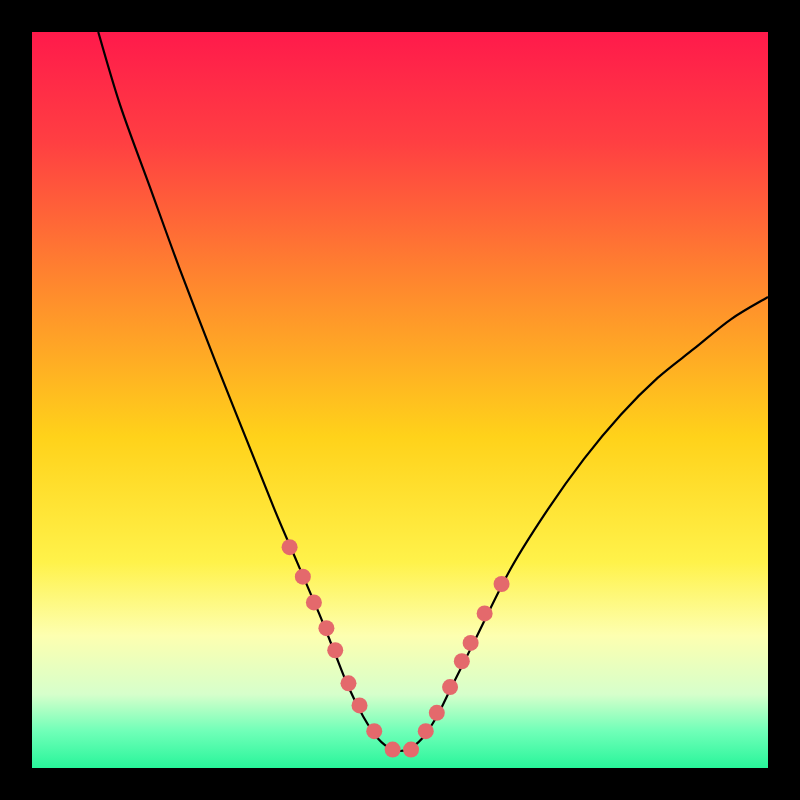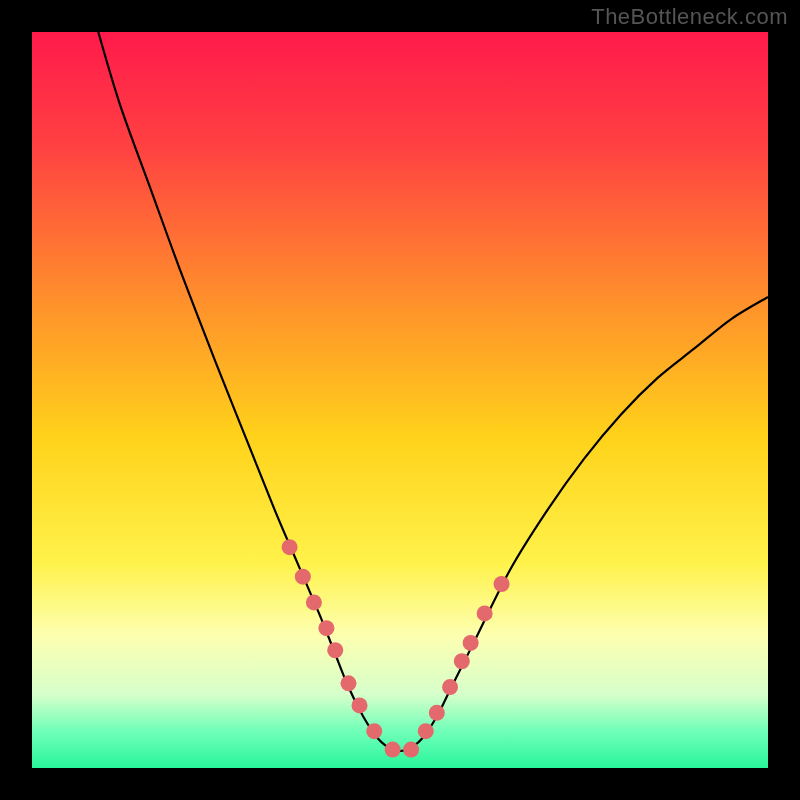--- a/index.html
+++ b/index.html
@@ -47,21 +47,20 @@
     left: 0;
     top: 0;
     width: 100%;
     height: 100%;
   }
 </style>
 </head>
 <body>
 
 <div class="frame">
-  <div class="watermark">TheBottleneck.com</div>
 
   <div class="plot">
     <svg class="gradient" viewBox="0 0 736 736" preserveAspectRatio="none">
       <defs>
         <linearGradient id="bg" x1="0" y1="0" x2="0" y2="1">
             <stop offset="0%" stop-color="#ff1a4b"></stop>
             <stop offset="15%" stop-color="#ff3f42"></stop>
             <stop offset="35%" stop-color="#ff8a2d"></stop>
             <stop offset="55.00000000000001%" stop-color="#ffd21a"></stop>
             <stop offset="72%" stop-color="#fff24a"></stop>

